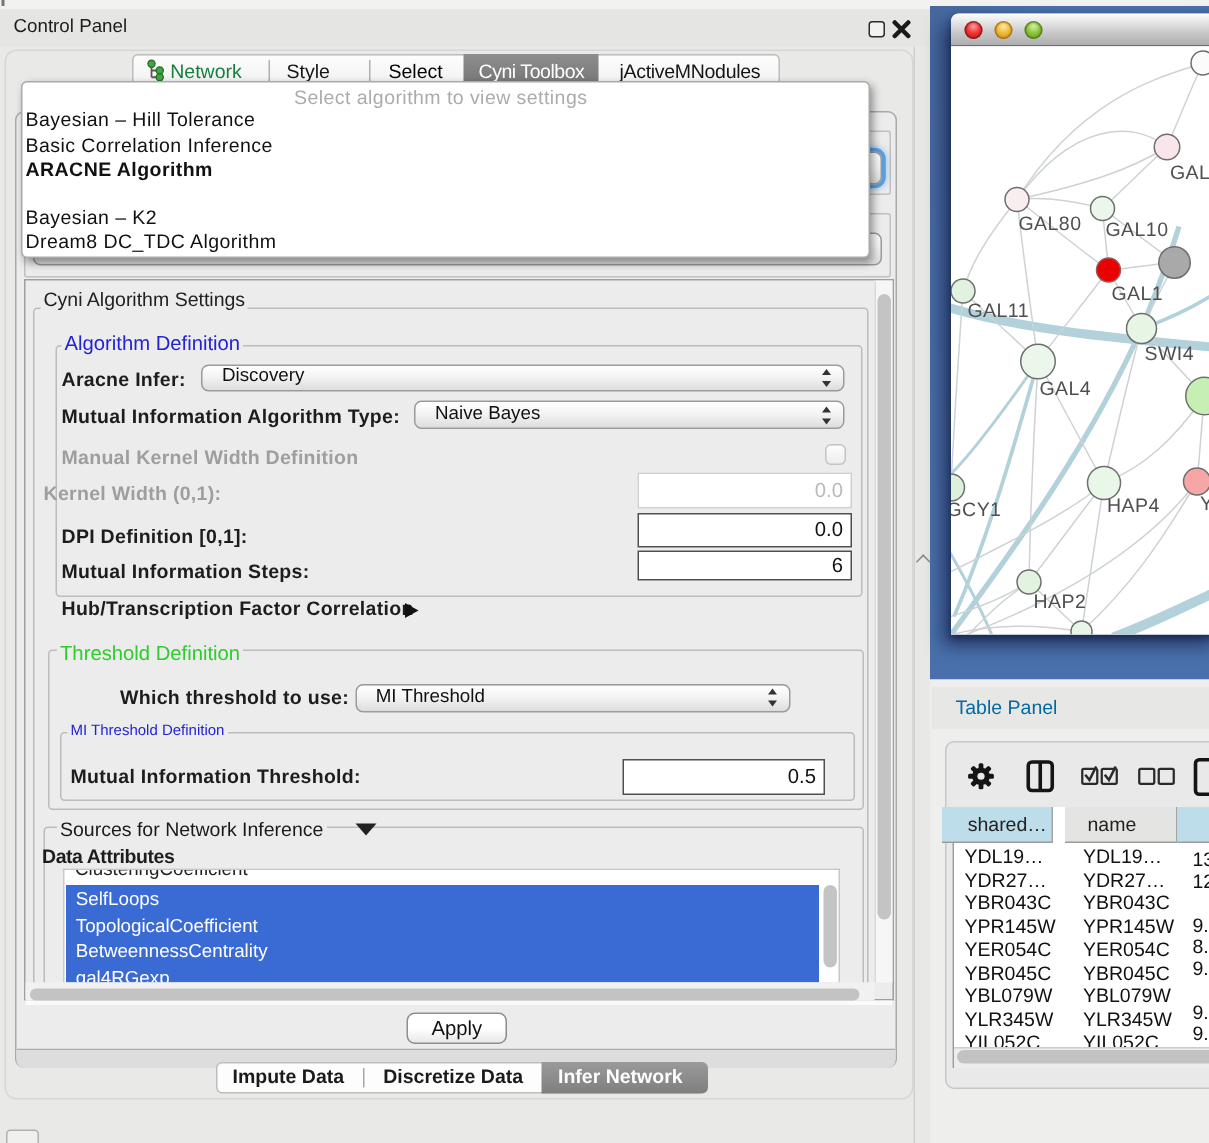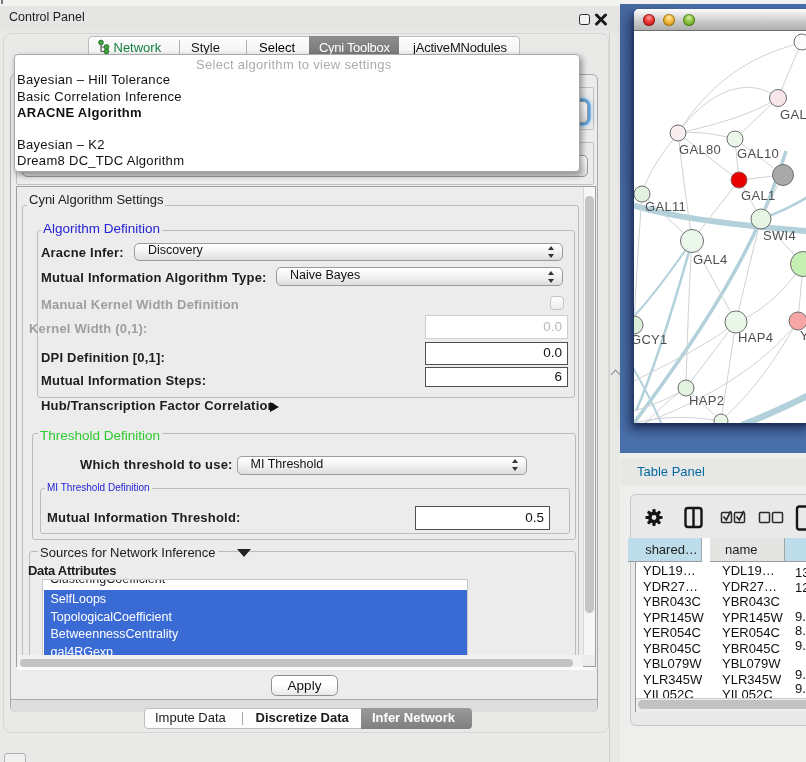--- a/index.html
+++ b/index.html
@@ -82,21 +82,21 @@
         </div>
 <div class="gb" style="left:23px;top:300.5px;width:528px;height:44.5px"></div>
 <div class="gt" style="left:28px;top:295px;color:#2323d6;font-size:10px">MI Threshold Definition</div>
 <div class="tx lbl" style="left:30px;top:322.5px">Mutual Information Threshold:</div>
 <div class="fld" style="left:398px;top:319px;width:135px;height:23.5px;border:1px solid #4f4f4f;color:#111;line-height:21.5px">0.5</div>
 
 <div class="gb" style="left:12px;top:364px;width:545px;height:112px"></div>
 <div class="gt" style="left:21px;top:358px;color:#1a1a1a;font-size:13px">Sources for Network Inference</div>
 <div class="ab" style="left:220px;top:362px;width:0;height:0;border-left:7px solid transparent;border-right:7px solid transparent;border-top:8.5px solid #222"></div>
 <div class="tx lbl" style="left:11px;top:375.5px;font-size:13px;letter-spacing:-.3px">Data Attributes</div>
-<div class="ab" style="left:25px;top:392px;width:426px;height:77px;background:#fff;border:1px solid #c8c8c8;box-sizing:border-box;overflow:hidden">
+<div class="ab" style="left:25px;top:392px;width:518px;height:77px;background:#fff;border:1px solid #c8c8c8;box-sizing:border-box;overflow:hidden">
   <div class="tx" style="left:7px;top:-8px;font-size:12.5px;color:#222">ClusteringCoefficient</div>
   <div class="ab" style="left:1px;top:9.5px;width:502px;height:66px;background:#3a6bd5"></div>
   <div class="tx" style="left:7.5px;top:11.5px;font-size:12.5px;color:#fff">SelfLoops</div>
   <div class="tx" style="left:7.5px;top:29.5px;font-size:12.5px;color:#fff">TopologicalCoefficient</div>
   <div class="tx" style="left:7.5px;top:47px;font-size:12.5px;color:#fff">BetweennessCentrality</div>
   <div class="tx" style="left:7.5px;top:64.5px;font-size:12.5px;color:#fff">gal4RGexp</div>
   <div class="ab" style="left:506px;top:9.5px;width:8.5px;height:55px;background:#c4c4c4;border-radius:4.5px"></div>
 </div>
 </div>
 </div>
@@ -120,21 +120,21 @@
 </svg>
 <div class="tx" style="left:113.5px;top:39.5px;font-size:13px;color:#15803d">Network</div>
 <div class="tx" style="left:191px;top:39.5px;font-size:13px;color:#151515">Style</div>
 <div class="tx" style="left:259px;top:39.5px;font-size:13px;color:#000000">Select</div>
 <div class="tx" style="left:319px;top:39.5px;font-size:13px;letter-spacing:-.3px;color:#fff">Cyni Toolbox</div>
 <div class="tx" style="left:413px;top:39.5px;font-size:13px;letter-spacing:-.2px;color:#151515">jActiveMNodules</div>
 
 <div class="seg" style="left:144px;top:708px;width:325px;height:21px;box-sizing:border-box;background:#fdfdfd"></div>
 <div class="ab" style="left:361px;top:708px;width:111px;height:21px;background:linear-gradient(#9a9a9a,#7f7f7f);border-radius:0 4px 4px 0"></div>
 <div class="ab" style="left:242px;top:712px;width:1px;height:13px;background:#a8a8a8"></div>
-<div class="tx" style="left:155px;top:709.5px;font-size:13px;font-weight:400;color:#1a1a1a">Impute Data</div>
+<div class="tx" style="left:155px;top:709.5px;font-size:13px;font-weight:700;color:#1a1a1a">Impute Data</div>
 <div class="tx" style="left:255.5px;top:709.5px;font-size:13px;font-weight:700;color:#1a1a1a">Discretize Data</div>
 <div class="tx" style="left:372px;top:709.5px;font-size:13px;font-weight:700;color:#fff">Infer Network</div>
 
 <div class="ab" style="left:4px;top:753px;width:20px;height:14px;background:#f0f0ef;border:1px solid #b0b0b0;border-radius:3px"></div>
 
 <div class="ab" style="left:609px;top:31px;width:11px;height:731px;background:#e8e8e7;border-left:1px solid #d0d0cf;box-sizing:border-box"></div>
 <div class="ab" style="left:620px;top:4px;width:186px;height:449px;background:linear-gradient(100deg,#46689f,#4a70ab 30%)"></div>
 <div class="ab" style="left:620px;top:453px;width:186px;height:309px;background:#eeeeed"></div>
 
 <div class="ab" style="left:612px;top:371px;width:6px;height:6px;border-left:1.5px solid #8a8a8a;border-top:1.5px solid #8a8a8a;transform:rotate(45deg)"></div>

